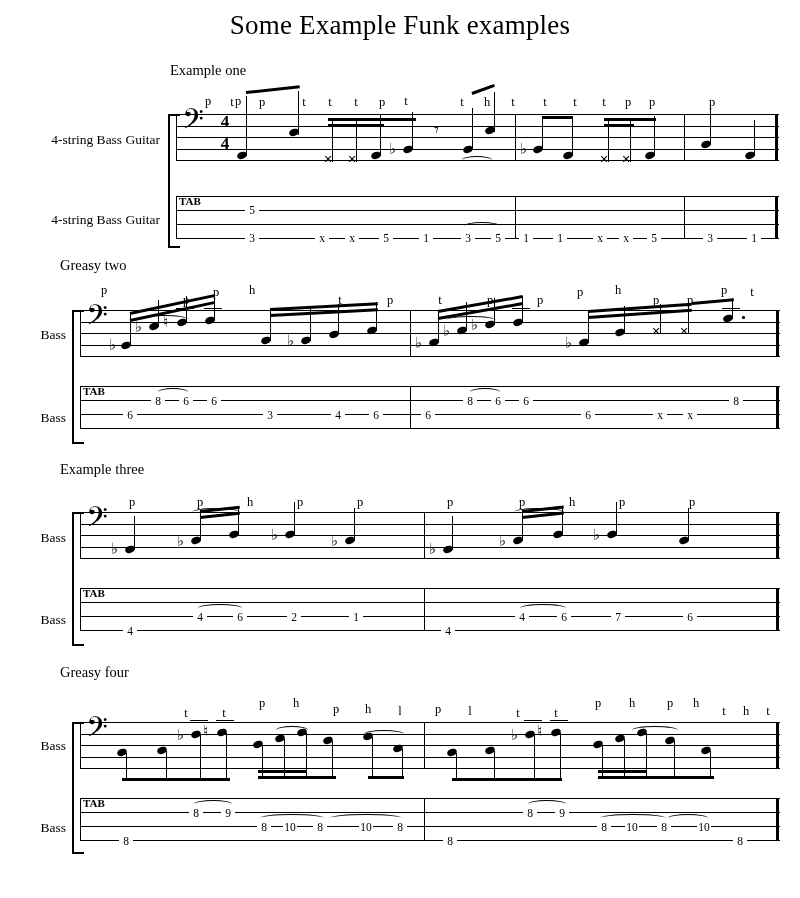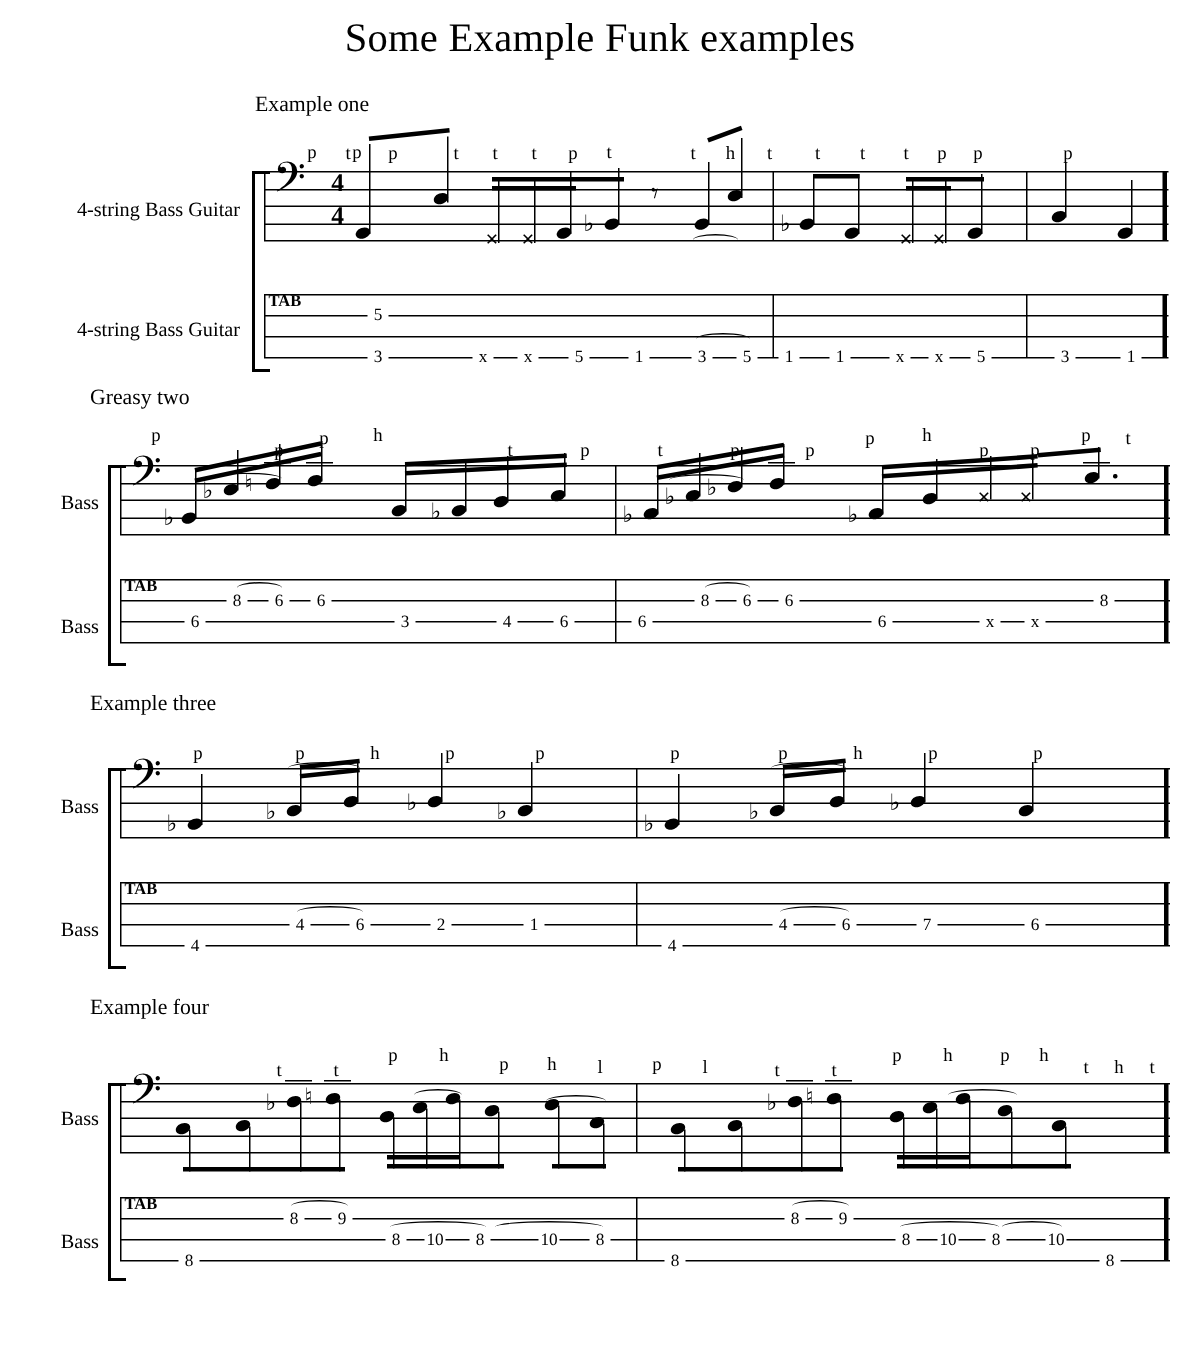--- a/index.html
+++ b/index.html
@@ -511,21 +511,21 @@
     <div class="tabnum" style="top:24px; left:276px;">1</div>
     <div class="tabnum" style="top:38px; left:368px;">4</div>
     <div class="tabnum" style="top:24px; left:442px;">4</div>
     <div class="tabnum" style="top:24px; left:484px;">6</div>
     <div class="slur" style="left:440px; top:16px; width:46px;"></div>
     <div class="tabnum" style="top:24px; left:538px;">7</div>
     <div class="tabnum" style="top:24px; left:610px;">6</div>
   </div>
 </div>
 
-<div class="example-label" style="top:664px; left:60px;">Example four</div>
+<div class="example-label" style="top:664px; left:60px;">Greasy four</div>
 
 <div class="system">
   <div class="inst-label" style="top:738px; left:0px; width:66px;">Bass</div>
   <div class="inst-label" style="top:820px; left:0px; width:66px;">Bass</div>
 
   <div class="brace" style="top:722px; left:72px; height:128px;"></div>
 
   <div class="staff-box" style="top:722px; left:80px; width:700px; height:46px;">
     <div class="staff-line" style="top:0px;"></div>
     <div class="staff-line" style="top:11.5px;"></div>

